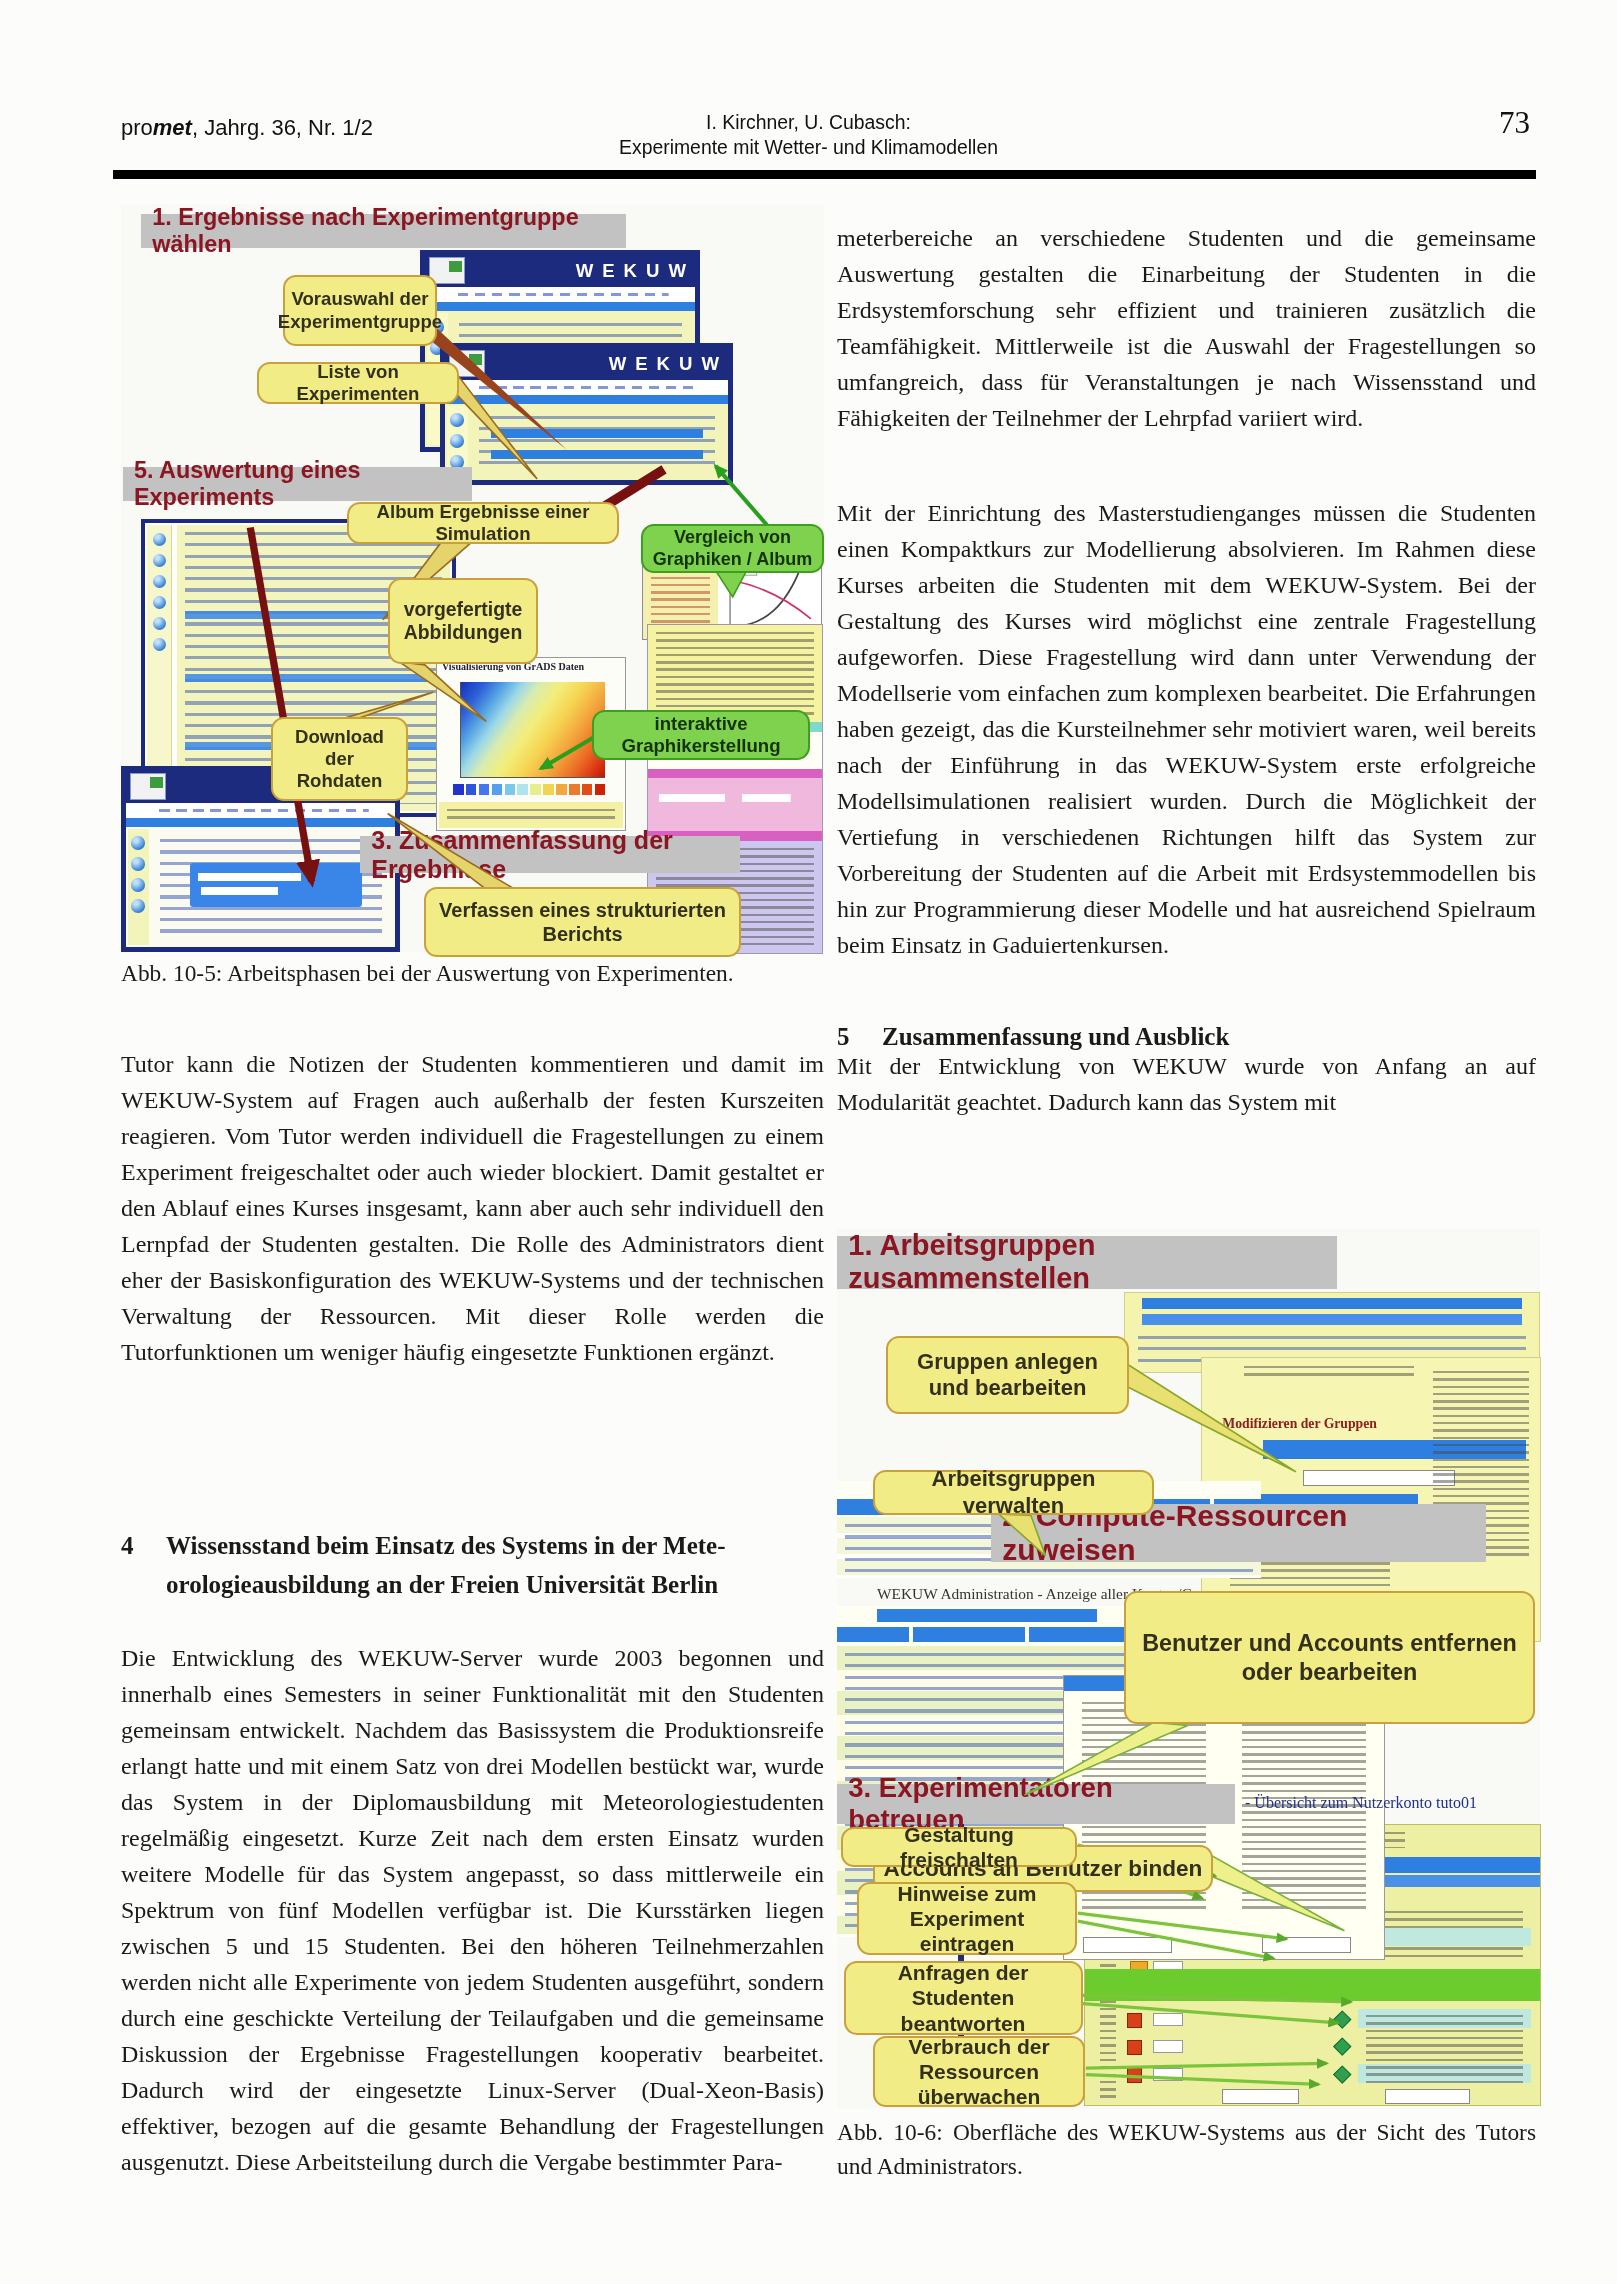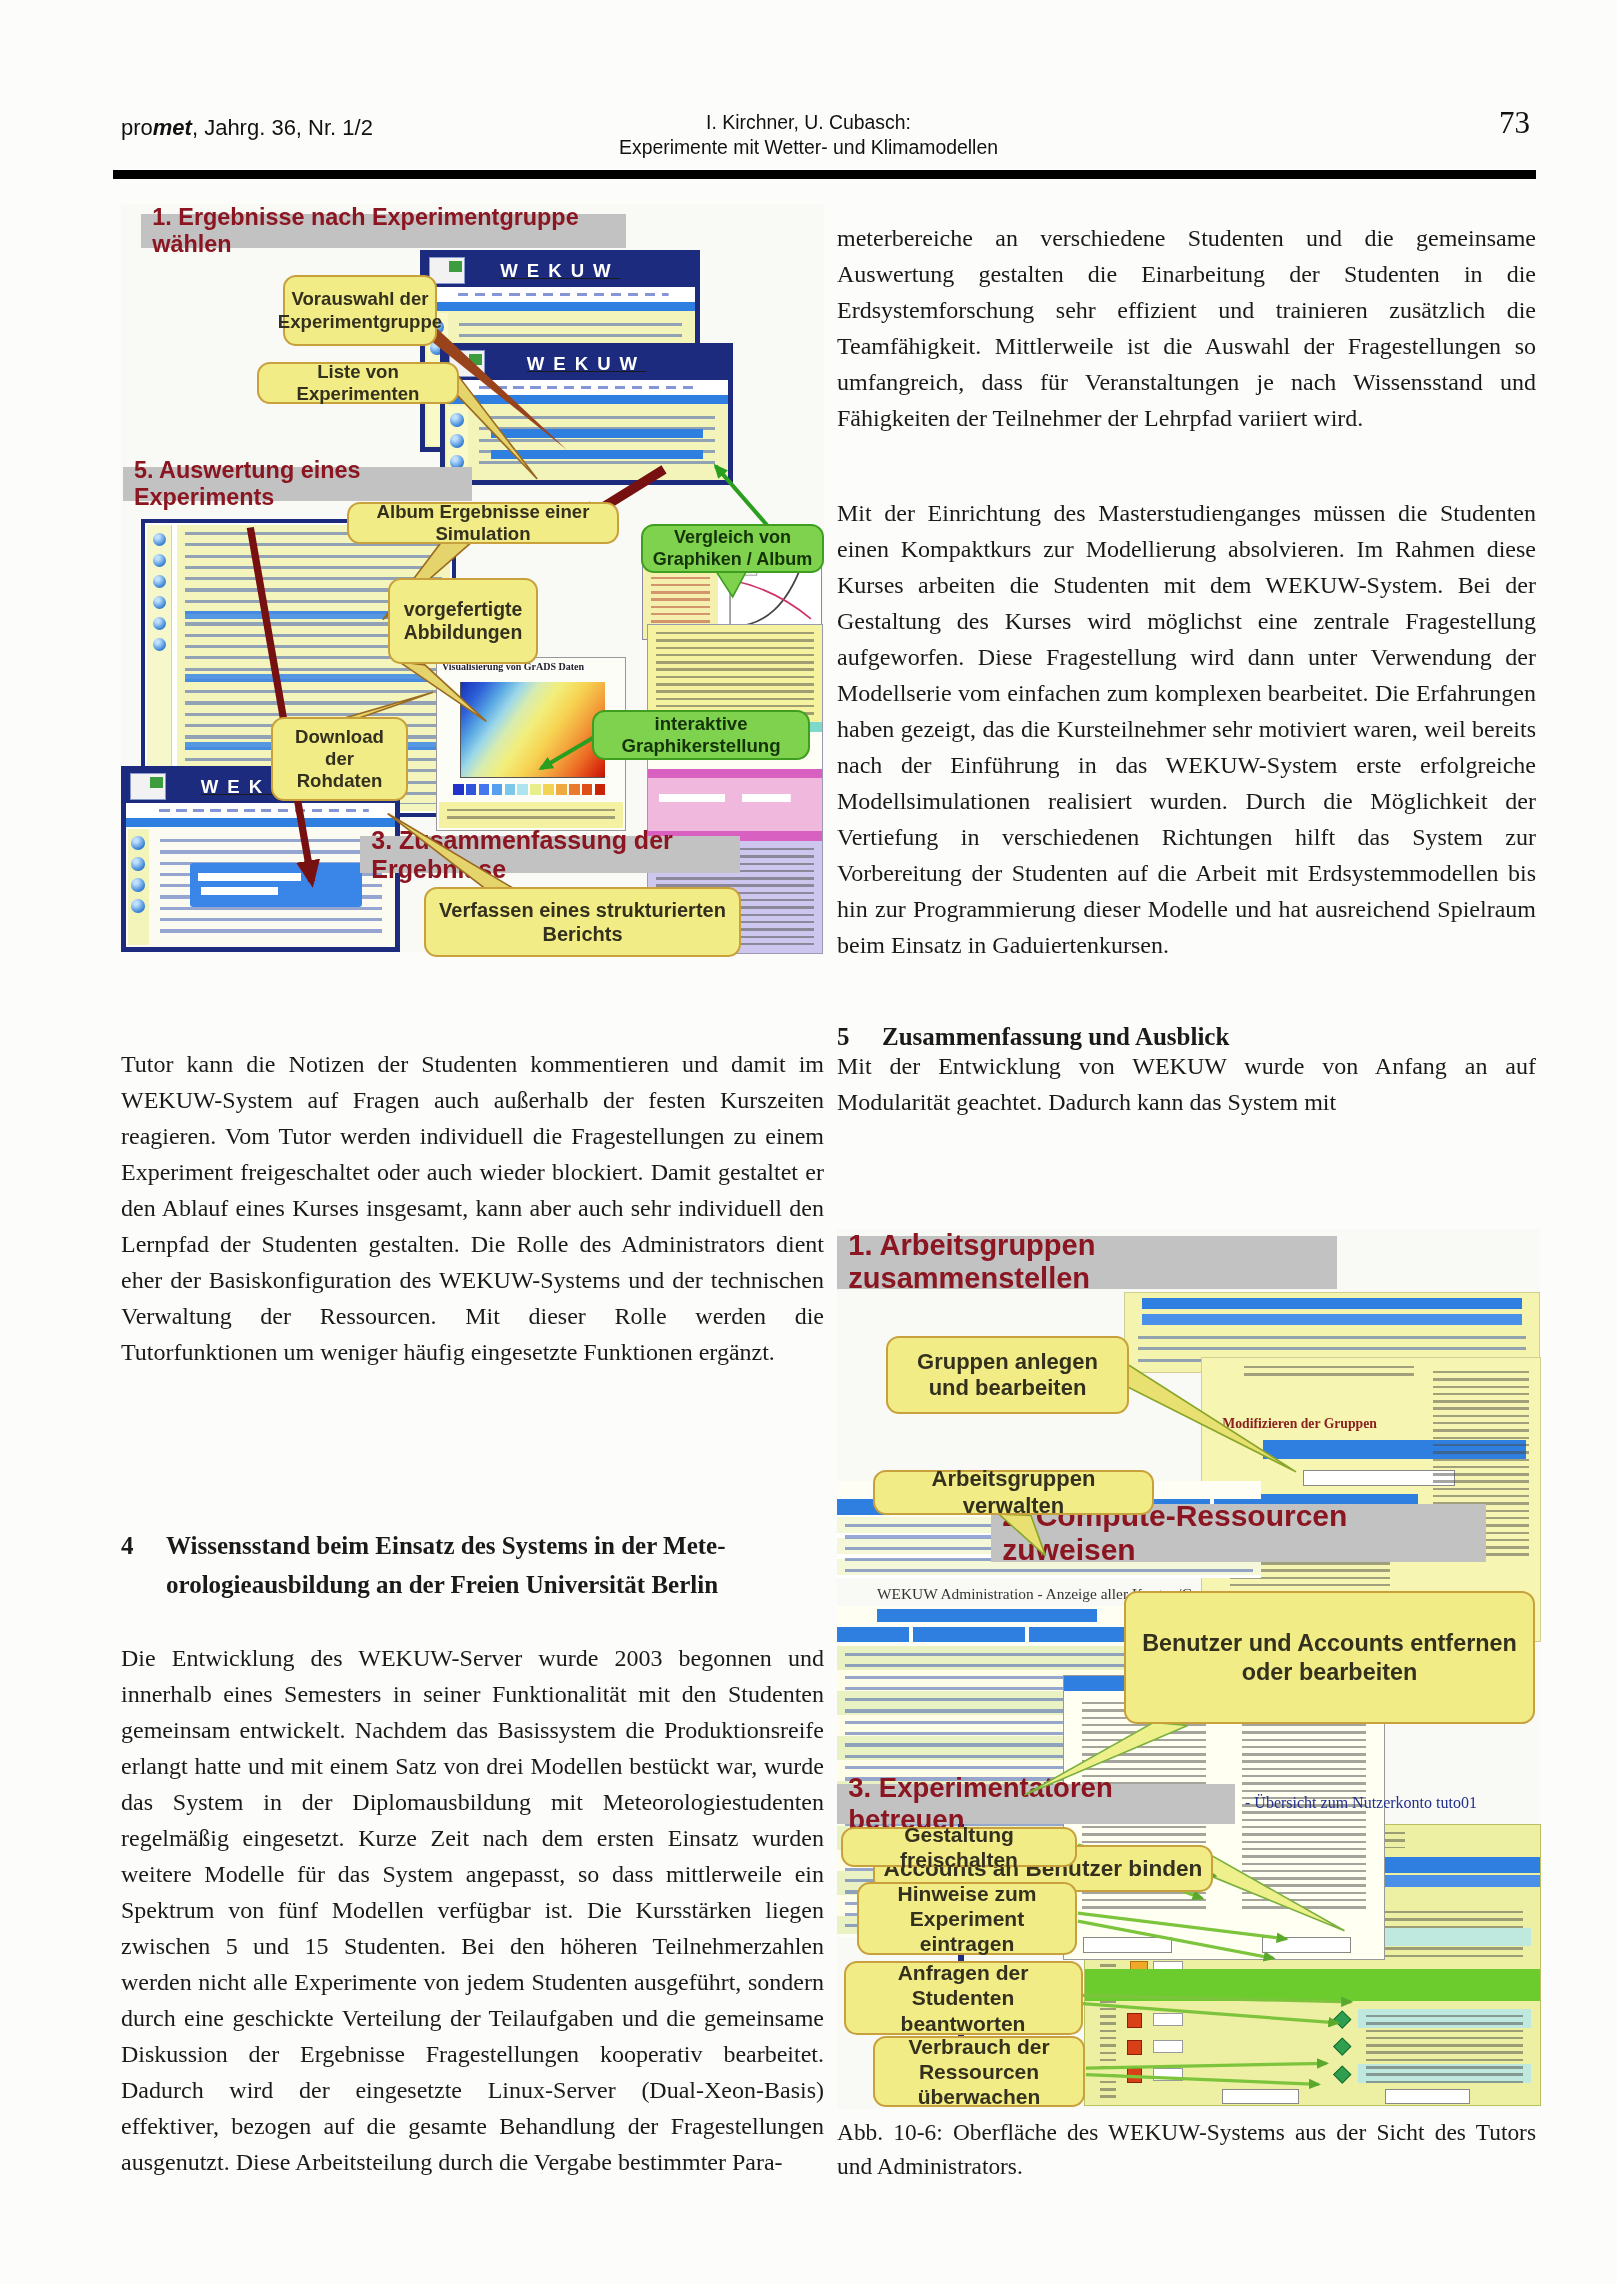--- a/index.html
+++ b/index.html
@@ -38,21 +38,21 @@
   .tx { position:relative; }
   .tx::before { content:""; position:absolute; inset:6.5px 8px;
                 background-image:repeating-linear-gradient(to bottom, currentColor 0 3.2px, transparent 3.2px 11.3px);
                 opacity:.5; }
   .tx-dense::before { background-image:repeating-linear-gradient(to bottom, currentColor 0 2.4px, transparent 2.4px 7.3px); }
   .c-blue { color:#3050b0; } .c-dark { color:#4a4a46; } .c-red { color:#b03a28; }
 
   
   .wk-win { position:absolute; border:5.7px solid #1c2b7e; background:#fff; box-sizing:border-box;
             display:flex; flex-direction:column; }
-  .wk-head { height:32px; background:#1c2b7e; position:relative; display:flex; align-items:center; justify-content:center;text-decoration:underline; }
+  .wk-head { height:32px; background:#1c2b7e; position:relative; display:flex; align-items:center; justify-content:flex-end; }
   .wk-title { color:#fff; font-family:"Liberation Sans",sans-serif; font-weight:bold; font-size:18.6px; letter-spacing:9px; }
   .wk-logo { position:absolute; left:4px; top:2.4px; width:36px; height:27px; background:#f2f2f2;
              border:1.6px solid #8899cc; box-sizing:border-box; }
   .wk-logo::after { content:""; position:absolute; right:2.4px; top:2.4px; width:13px; height:11.3px; background:#3d9c3d; }
   .wk-nav { height:14.6px; background:#fff;
             background-image:repeating-linear-gradient(90deg, rgba(50,80,190,.6) 0 10.5px, transparent 10.5px 17px);
             background-size:78% 3.2px; background-repeat:no-repeat; background-position:55% 55%; }
   .wk-bar { height:9.7px; background:#2f7fe0; }
   .wk-body { flex:1; background:#f2f4ba; position:relative; }
   .wk-rail { position:absolute; left:1.6px; top:1.6px; bottom:1.6px; width:21px; background:rgba(255,255,210,.55); }
@@ -286,20 +286,21 @@
     <div class="callout" style="left:137px;top:71px;width:154px;height:71px;font-size:18.6px;margin-left:25px;">Vorauswahl der Experimentgruppe</div>
     <div class="callout" style="left:136px;top:158px;width:202px;height:42px;font-size:18.6px;">Liste von Experimenten</div>
     <div class="callout" style="left:226px;top:298px;width:272px;height:42px;font-size:18.6px;">Album Ergebnisse einer Simulation</div>
     <div class="callout green" style="left:520px;top:320px;width:183px;height:49px;font-size:18px;">Vergleich von Graphiken / Album</div>
     <div class="callout" style="left:267px;top:374px;width:150px;height:86px;font-size:19.4px;">vorgefertigte Abbildungen</div>
     <div class="callout green" style="left:471px;top:506px;width:218px;height:50px;font-size:18.6px;">interaktive Graphikerstellung</div>
     <div class="callout" style="left:150px;top:513px;width:137px;height:84px;font-size:18.6px;">Download der Rohdaten</div>
     <div class="callout" style="left:303px;top:683px;width:317px;height:70px;font-size:20px;">Verfassen eines strukturierten Berichts</div>
   </div>
 
+  <div class="abs caption" style="left:121px;top:956px;width:703px;">Abb. 10-5: Arbeitsphasen bei der Auswertung von Experimenten.</div>
 
   <div class="abs para" style="left:121px;top:1046px;width:703px;">Tutor kann die Notizen der Studenten kommentieren und damit im WEKUW-System auf Fragen auch außerhalb der festen Kurszeiten reagieren. Vom Tutor werden individuell die Fragestellungen zu einem Experiment freigeschaltet oder auch wieder blockiert. Damit gestaltet er den Ablauf eines Kurses insgesamt, kann aber auch sehr individuell den Lernpfad der Studenten gestalten. Die Rolle des Administrators dient eher der Basiskonfiguration des WEKUW-Systems und der technischen Verwaltung der Ressourcen. Mit dieser Rolle werden die Tutorfunktionen um weniger häufig eingesetzte Funktionen ergänzt.</div>
 
   <div class="abs sec-head" style="left:121px;top:1526px;width:703px;">
     <span class="sec-num">4</span>
     <span class="sec-lines">
       <span>Wissensstand beim Einsatz des Systems in der Mete-</span>
       <span>orologieausbildung an der Freien Universität Berlin</span>
     </span>
   </div>

